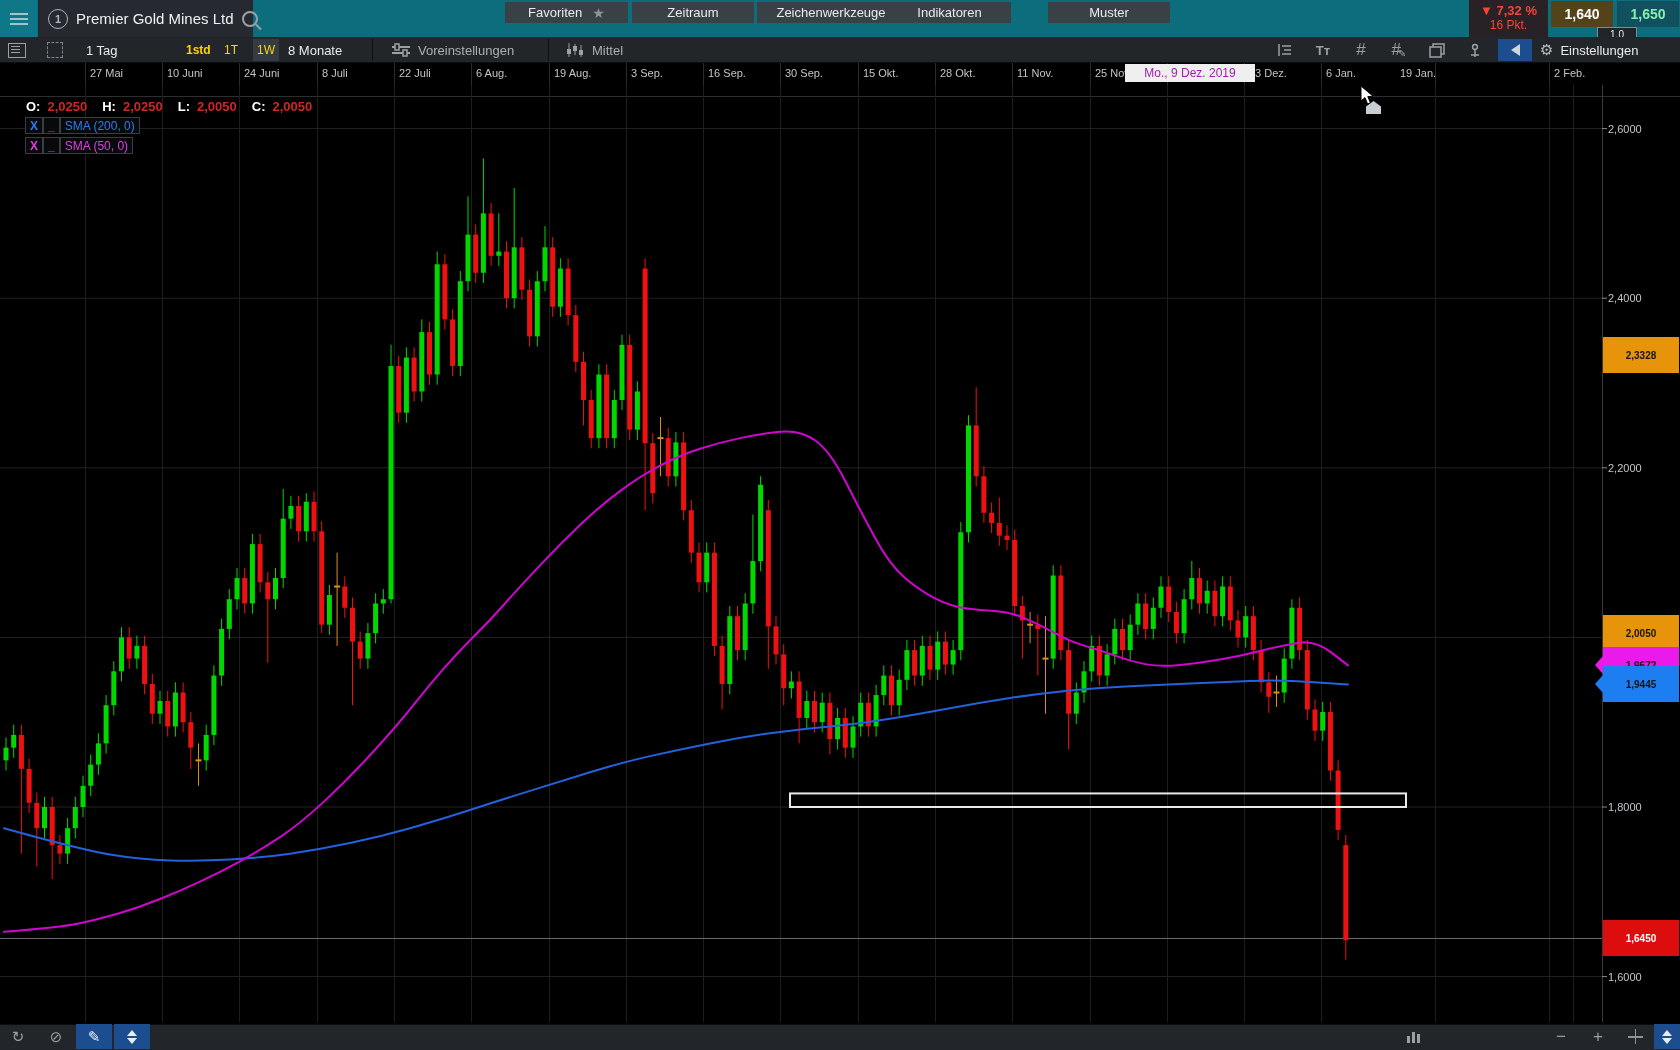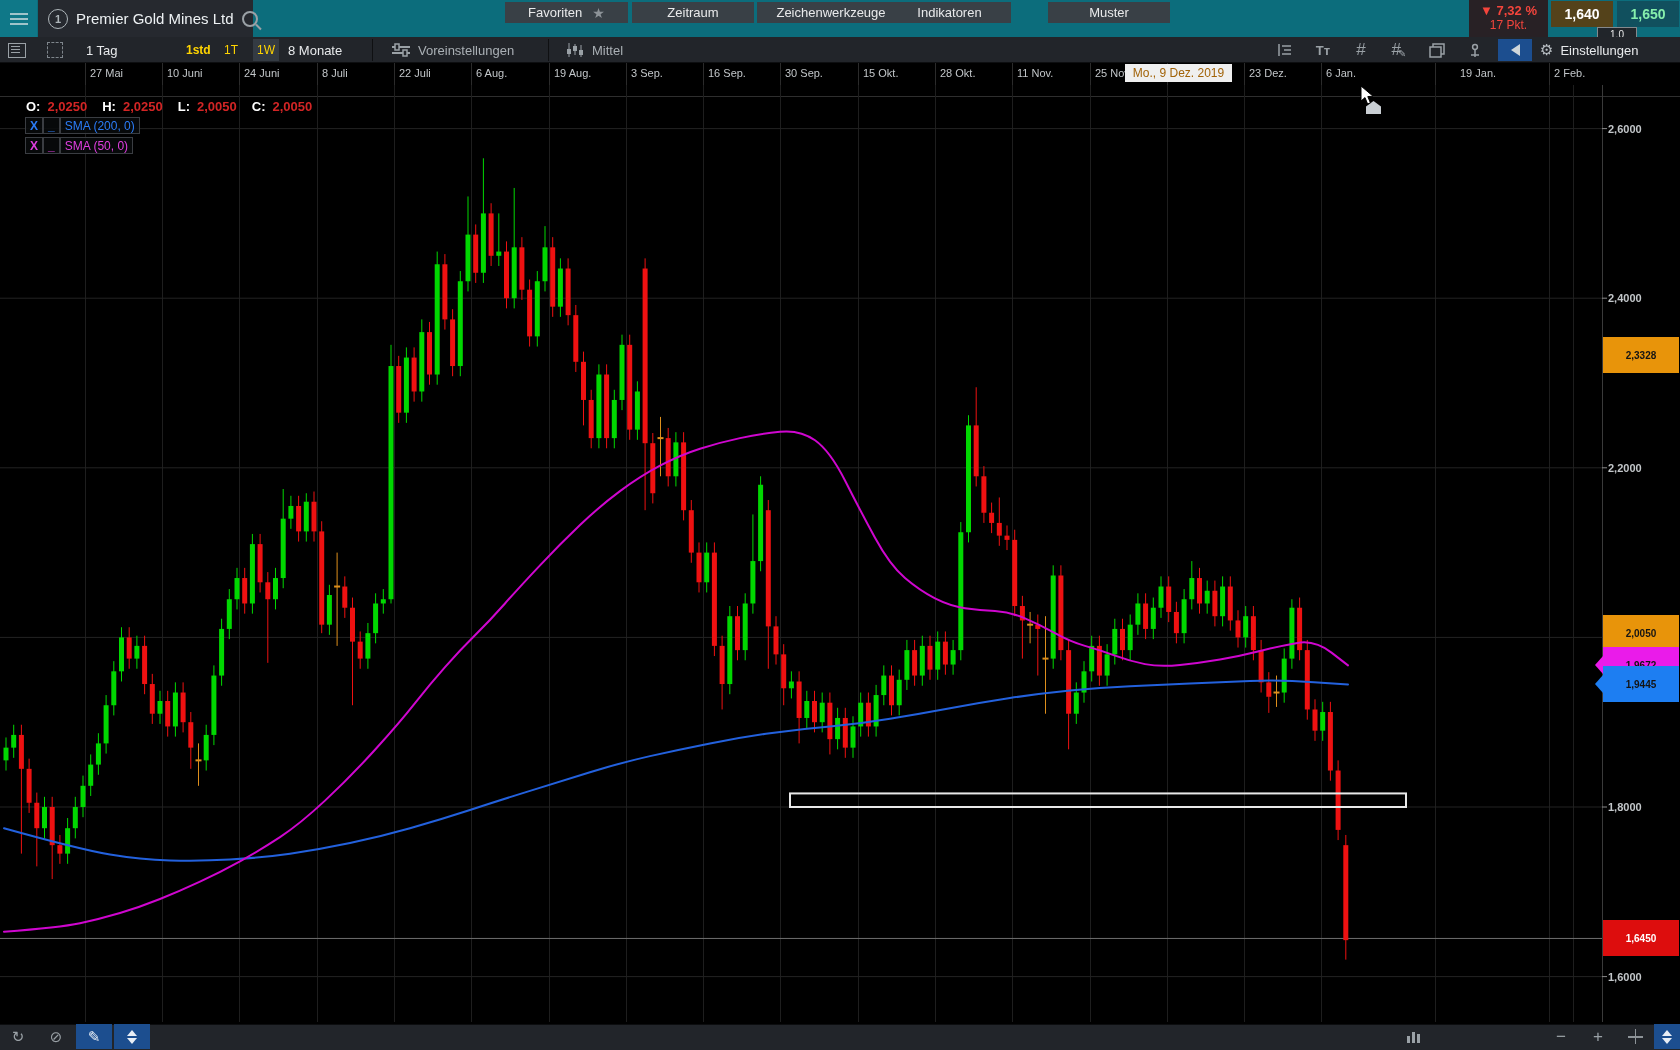--- a/index.html
+++ b/index.html
@@ -36,31 +36,31 @@
   .gear{color:#b9bfc4;font-size:15px;}
   
   svg.mini{display:block;}
   
   #xaxis{left:0;top:63px;width:1680px;height:34px;background:#000;border-bottom:1px solid #2e2e2e;box-sizing:border-box;overflow:hidden;}
   .xlab{position:absolute;top:4px;color:#c2c6c9;font-size:11px;white-space:nowrap;}
   .xtick{position:absolute;top:0;width:1px;height:22px;background:#2b2b2b;}
   
   #chartwrap{left:0;top:85px;width:1680px;height:937px;}
   
-  .ylab{position:absolute;left:1608px;color:#c2c6c9;font-size:11px;transform:translateY(-50%);font-weight:bold;}
+  .ylab{position:absolute;left:1608px;color:#c2c6c9;font-size:11px;transform:translateY(-50%);}
   .ptag{position:absolute;left:1603px;width:76px;height:36px;display:flex;align-items:center;justify-content:center;font-size:10px;font-weight:bold;transform:translateY(-50%);}
   .ptag .notch{position:absolute;left:-8px;width:0;height:0;border-top:9px solid transparent;border-bottom:9px solid transparent;}
   
   #ohlcrow{left:26px;top:98px;height:16px;display:flex;gap:7px;align-items:center;font-size:13px;font-weight:bold;}
   #ohlcrow .lab{color:#fff;}
   #ohlcrow .val{color:#d22525;margin-right:8px;}
   .indpill{position:absolute;left:25px;display:flex;height:17px;font-size:12px;}
   .indpill>span{border:1px solid #3a3d42;background:rgba(8,10,12,.85);display:flex;align-items:center;justify-content:center;padding:0 4px;font-weight:bold;cursor:pointer;}
   
-  #datetip{left:1125px;top:64px;width:107px;height:18px;background:#efefef;color:#a16207;font-size:12px;display:flex;align-items:center;justify-content:center;white-space:nowrap;z-index:30;}
+  #datetip{left:1125px;top:64px;width:130px;height:18px;background:#efefef;color:#a21caf;font-size:12px;display:flex;align-items:center;justify-content:center;white-space:nowrap;z-index:30;}
   #axmarker{left:1366px;top:101px;width:15px;height:13px;background:#c9ced3;clip-path:polygon(50% 0,100% 42%,100% 100%,0 100%,0 42%);z-index:31;}
   #cursor{left:1360px;top:86px;z-index:40;}
   
   #bottombar{left:0;top:1024px;width:1680px;height:26px;background:#22252a;border-top:1px solid #0c0d0f;box-sizing:border-box;}
   .bicon{position:absolute;top:0;width:36px;height:25px;display:flex;align-items:center;justify-content:center;color:#9aa1a6;font-size:15px;cursor:pointer;}
   .bicon.active{background:#1c4e8f;color:#e8eef5;}
   .bbtn{position:absolute;top:2px;height:21px;background:#394046;color:#e9eaeb;font-size:13px;display:flex;align-items:center;justify-content:center;gap:10px;cursor:pointer;}
   .updown{display:flex;flex-direction:column;gap:2px;align-items:center;}
   .updown .u{width:0;height:0;border-left:5px solid transparent;border-right:5px solid transparent;border-bottom:6px solid #e8eef5;}
   .updown .d{width:0;height:0;border-left:5px solid transparent;border-right:5px solid transparent;border-top:6px solid #e8eef5;}
@@ -75,21 +75,21 @@
 <div id="menu-btn" class="abs">
     <div class="hamb"></div>
   </div>
 <div id="searchbox" class="abs">
   <span class="numcirc">1</span>
   <span id="search-title">Premier Gold Mines Ltd</span>
   <span class="mag"></span>
 </div>
 <div id="quote-change" class="abs">
   <span class="pct">▼ 7,32 %</span>
-  <span class="pts">17 Pkt.</span>
+  <span class="pts">16 Pkt.</span>
 </div>
 <div id="bid-box" class="abs">1,640</div>
 <div id="ask-box" class="abs">1,650</div>
 <div id="size-box" class="abs">1,0</div>
 
 <div id="toolbar" class="abs"></div>
 <div class="tbtn ibtn abs" style="left:2px;top:39px;">
     <span class="icon-list"></span>
   </div>
 <div class="tbtn ibtn abs" style="left:40px;top:39px;">
@@ -187,21 +187,21 @@
     <div class="xlab" style="left: 1017px;">11 Nov.</div>
     <div class="xtick" style="left: 1090px;"></div>
     <div class="xlab" style="left: 1095px;">25 Nov.</div>
     <div class="xtick" style="left: 1167px;"></div>
     <div class="xlab" style="left: 1172px;">9 Dez.</div>
     <div class="xtick" style="left: 1244px;"></div>
     <div class="xlab" style="left: 1249px;">23 Dez.</div>
     <div class="xtick" style="left: 1321px;"></div>
     <div class="xlab" style="left: 1326px;">6 Jan.</div>
     <div class="xtick" style="left: 1435px;"></div>
-    <div class="xlab" style="left: 1460px;">19 Jan.</div>
+    <div class="xlab" style="left: 1400px;">19 Jan.</div>
     <div class="xtick" style="left: 1549px;"></div>
     <div class="xlab" style="left: 1554px;">2 Feb.</div>
   </div>
 
 <div id="chartwrap" class="abs">
   <svg id="chart" width="1680" height="937">
       <line x1="85.5" y1="0" x2="85.5" y2="937" stroke="#1e1e1e" stroke-width="1"></line>
       <line x1="162.5" y1="0" x2="162.5" y2="937" stroke="#1e1e1e" stroke-width="1"></line>
       <line x1="239.5" y1="0" x2="239.5" y2="937" stroke="#1e1e1e" stroke-width="1"></line>
       <line x1="317.5" y1="0" x2="317.5" y2="937" stroke="#1e1e1e" stroke-width="1"></line>

